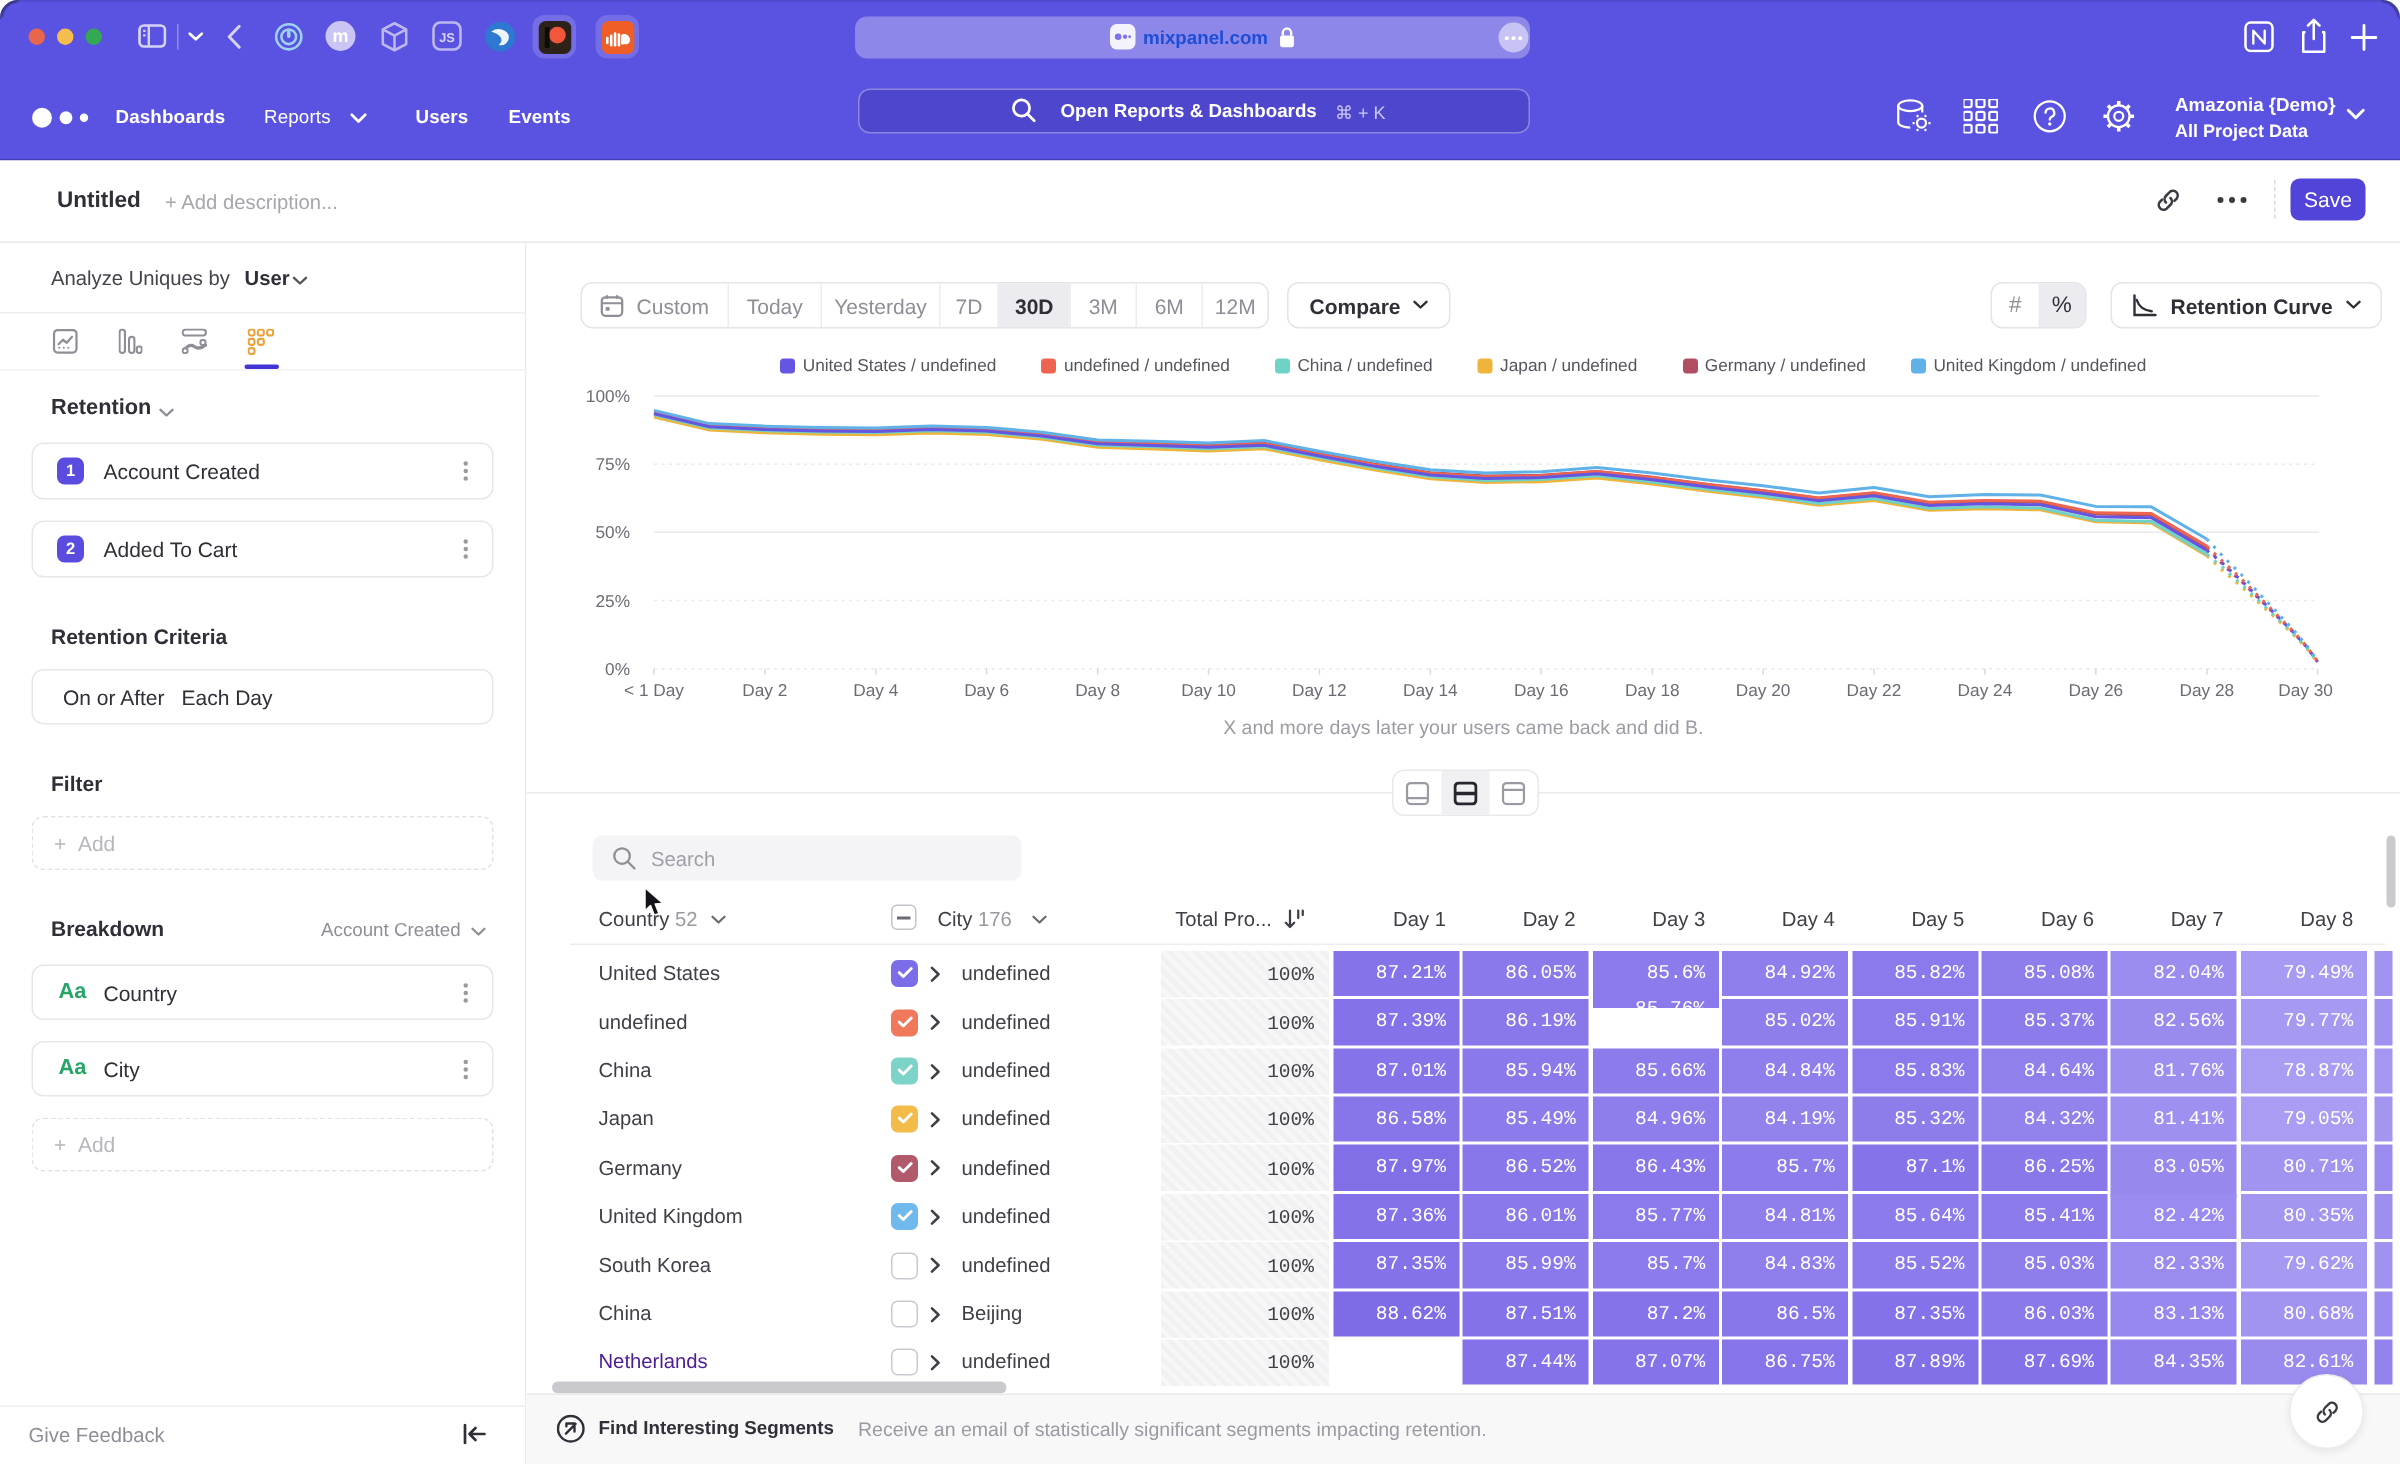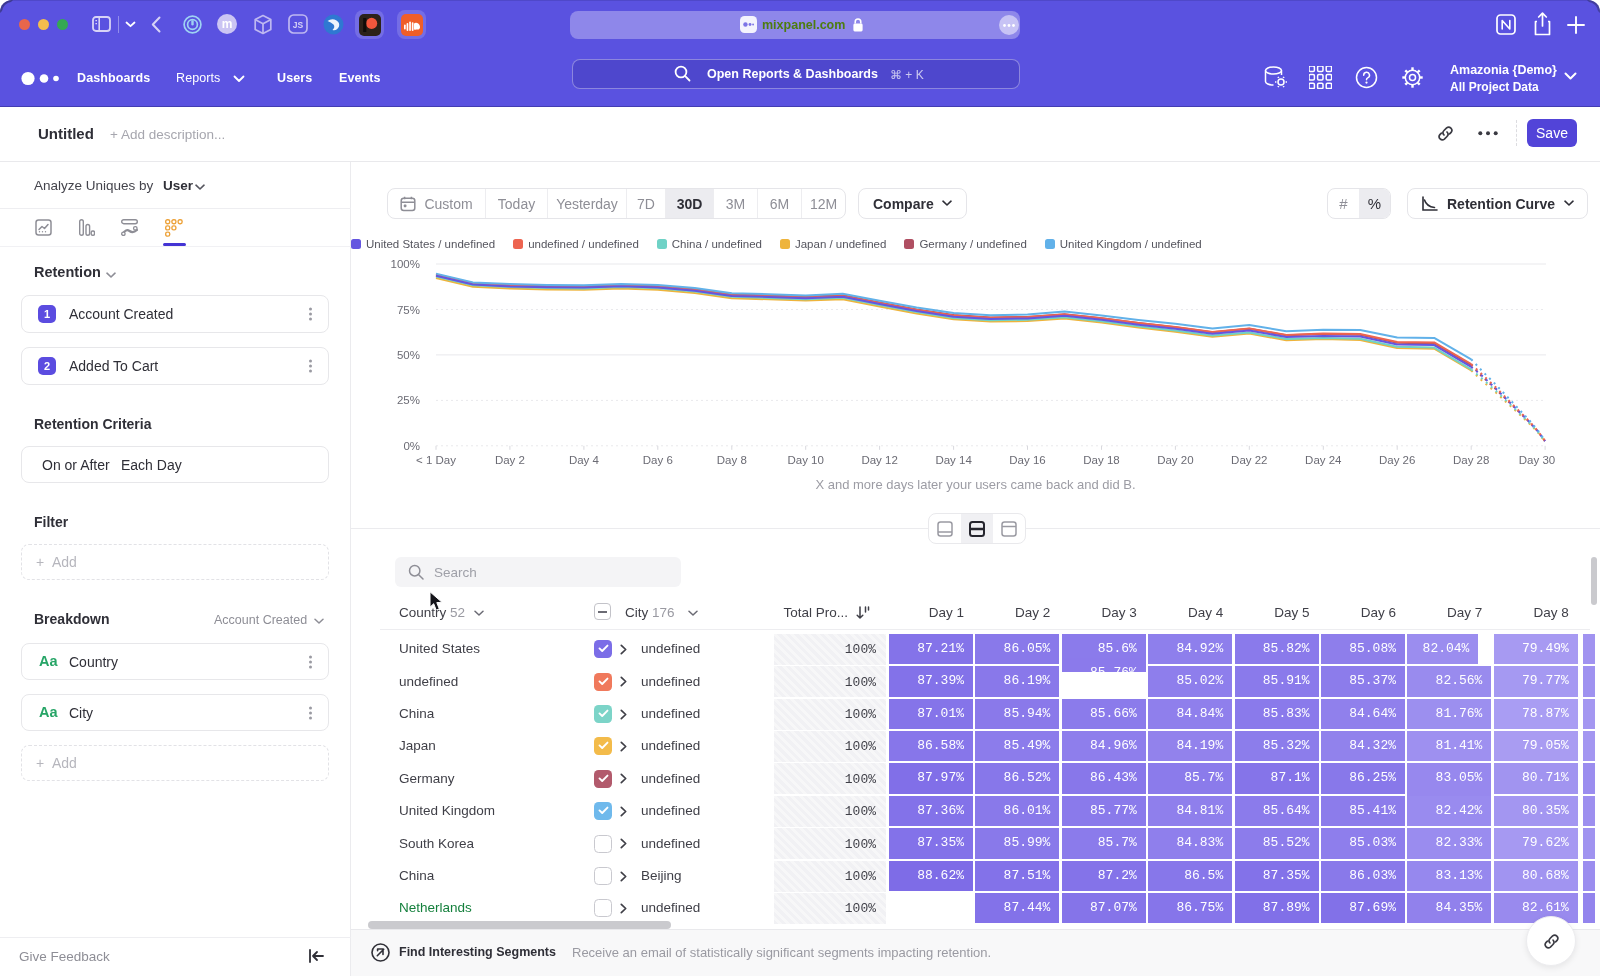--- a/index.html
+++ b/index.html
@@ -82,21 +82,21 @@
     <path d="M13.5 9 a4 4 0 0 1 5.5 3.7 a2.6 2.6 0 0 1 -2.6 2.8 H13.5 Z" fill="#fff"></path>
     <rect x="13" y="9.5" width="1.8" height="6" fill="#fff"></rect>
   </svg>
 <div class="abs" style="left:570px;top:11px;width:450px;height:28px;border-radius:8px;background:#8e87ea"></div>
 <div class="abs" style="left:740px;top:16px;width:17px;height:17px;border-radius:4.5px;background:#f4f3fd"></div>
 <svg class="ic abs" style="left:740px;top:16px" width="17" height="17" viewBox="0 0 20 20" fill="none">
     <circle cx="6.4" cy="10" r="2.6" fill="#7d74e6"></circle>
     <circle cx="11.8" cy="10" r="1.7" fill="#7d74e6"></circle>
     <circle cx="15.4" cy="10" r="1.1" fill="#7d74e6"></circle>
   </svg>
-<div class="abs" style="left:762px;top:14px;height:22px;line-height:22px;color:#4d7c0f;font-size:12.5px;font-weight:bold">mixpanel.com</div>
+<div class="abs" style="left:762px;top:14px;height:22px;line-height:22px;color:#1d4ed8;font-size:12.5px;font-weight:bold">mixpanel.com</div>
 <svg class="ic abs" style="left:852px;top:17px" width="12" height="16" viewBox="0 0 13 17" fill="none">
     <rect x="1.5" y="7" width="10" height="8.5" rx="1.5" fill="#fff"></rect>
     <path d="M3.5 7 V5 a3 3 0 0 1 6 0 V7" stroke="#fff" stroke-width="1.7"></path>
   </svg>
 <div class="abs" style="left:999px;top:15px;width:20px;height:20px;border-radius:50%;background:rgba(255,255,255,0.5)"></div>
 <svg class="ic abs" style="left:1003px;top:23.7px" width="12" height="3" viewBox="0 0 12 3" fill="none">
     <circle cx="1.5" cy="1.5" r="1.4" fill="#fff"></circle>
     <circle cx="6" cy="1.5" r="1.4" fill="#fff"></circle>
     <circle cx="10.5" cy="1.5" r="1.4" fill="#fff"></circle>
   </svg>
@@ -308,21 +308,21 @@
 <div class="abs" style="left:1327px;top:188px;height:31px;border:1px solid #e5e5e9;border-radius:8px;background:#fff;display:flex;overflow:hidden">
     <div style="width:31px;display:flex;align-items:center;justify-content:center;color:#8e8e96;font-size:15px">#</div>
     <div style="width:31px;display:flex;align-items:center;justify-content:center;background:#ececf0;color:#2f2f37;font-size:15px">%</div>
   </div>
 <div class="abs btn" style="left:1407px;top:188px;height:31px;padding:0 13px;gap:9px;font-weight:bold;color:#2f2f37"><svg width="17" height="16" viewBox="0 0 17 16" fill="none">
       <path d="M2 1 V14 H16" stroke="#2f2f37" stroke-width="1.6" stroke-linecap="round"></path>
       <path d="M3.5 4 Q5.5 10.5 13.5 11.5" stroke="#2f2f37" stroke-width="1.6" fill="none" stroke-linecap="round"></path>
     </svg>Retention Curve <svg width="10" height="7" viewBox="0 0 10 7" fill="none">
       <path d="M1 1.2 L5 5 L9 1.2" stroke="#2f2f37" stroke-width="1.6" stroke-linecap="round" stroke-linejoin="round"></path>
     </svg></div>
-<div class="abs" style="left:351px;top:238px;width:1249px;display:flex;gap:18px;align-items:center">
+<div class="abs" style="left:351px;top:238px;width:1249px;display:flex;justify-content:center;gap:30px;align-items:center">
     <span style="display:flex;align-items:center;gap:5px;font-size:11.5px;color:#55555e"><span style="width:10px;height:10px;border-radius:2.5px;background:#6456e0;display:inline-block"></span>United States / undefined</span>
     <span style="display:flex;align-items:center;gap:5px;font-size:11.5px;color:#55555e"><span style="width:10px;height:10px;border-radius:2.5px;background:#ed6450;display:inline-block"></span>undefined / undefined</span>
     <span style="display:flex;align-items:center;gap:5px;font-size:11.5px;color:#55555e"><span style="width:10px;height:10px;border-radius:2.5px;background:#6fd2c6;display:inline-block"></span>China / undefined</span>
     <span style="display:flex;align-items:center;gap:5px;font-size:11.5px;color:#55555e"><span style="width:10px;height:10px;border-radius:2.5px;background:#eeb43c;display:inline-block"></span>Japan / undefined</span>
     <span style="display:flex;align-items:center;gap:5px;font-size:11.5px;color:#55555e"><span style="width:10px;height:10px;border-radius:2.5px;background:#b04f62;display:inline-block"></span>Germany / undefined</span>
     <span style="display:flex;align-items:center;gap:5px;font-size:11.5px;color:#55555e"><span style="width:10px;height:10px;border-radius:2.5px;background:#61b1e9;display:inline-block"></span>United Kingdom / undefined</span>
   </div>
 <svg class="abs" style="left:0;top:0" width="1600" height="976" viewBox="0 0 1600 976" fill="none">
     <line x1="436" y1="264.0" x2="1546" y2="264.0" stroke="#e9e9ec" stroke-width="1"></line>
     <text x="420" y="268.0" text-anchor="end" font-family="Liberation Sans, sans-serif" font-size="11.5" fill="#6b6b74">100%</text>
@@ -446,21 +446,21 @@
   </svg>
 <div class="abs" style="left:641px;top:641.2px;font-size:13.5px;color:#3f3f47">undefined</div>
 <div class="abs" style="left:774px;top:633.7px;width:112px;height:31.0px;background:repeating-linear-gradient(45deg,#f1f1f4 0 3px,#f7f7f8 3px 6px)"></div>
 <div class="abs mono" style="left:774px;top:642.2px;width:102px;text-align:right;font-size:13px;color:#3f3f47">100%</div>
 <div class="abs pcell" style="left:889.0px;top:633.7px;width:84.0px;height:30.5px;background:rgb(132,115,233);line-height:30.5px">87.21%</div>
 <div class="abs pcell" style="left:975.4px;top:633.7px;width:84.0px;height:30.5px;background:rgb(137,121,234);line-height:30.5px">86.05%</div>
 <div class="abs pcell" style="left:1061.8px;top:633.7px;width:84.0px;height:30.5px;background:rgb(139,123,235);line-height:30.5px">85.6%</div>
 <div class="abs pcell" style="left:1148.2px;top:633.7px;width:84.0px;height:30.5px;background:rgb(142,127,236);line-height:30.5px">84.92%</div>
 <div class="abs pcell" style="left:1234.6px;top:633.7px;width:84.0px;height:30.5px;background:rgb(138,122,235);line-height:30.5px">85.82%</div>
 <div class="abs pcell" style="left:1321.0px;top:633.7px;width:84.0px;height:30.5px;background:rgb(142,126,235);line-height:30.5px">85.08%</div>
-<div class="abs pcell" style="left:1407.4px;top:633.7px;width:71px;height:30.5px;background:rgb(155,141,239);line-height:30.5px">82.04%</div>
+<div class="abs pcell" style="left:1407.4px;top:633.7px;width:84.0px;height:30.5px;background:rgb(155,141,239);line-height:30.5px">82.04%</div>
 <div class="abs pcell" style="left:1493.8px;top:633.7px;width:84.0px;height:30.5px;background:rgb(167,154,242);line-height:30.5px">79.49%</div>
 <div class="abs" style="left:1583px;top:633.7px;width:12px;height:30.5px;background:rgb(161,147,240)"></div>
 <div class="abs" style="left:399px;top:673.6px;font-size:13.5px;color:#3f3f47">undefined</div>
 <div class="abs" style="left:594px;top:672.6px;width:18px;height:18px;border-radius:4.5px;background:#f0795c"></div>
 <svg class="ic abs" style="left:597.5px;top:676.5px" width="11" height="9" viewBox="0 0 11 9" fill="none">
     <path d="M1.5 4.4 L4.2 7 L9.5 1.6" stroke="#fff" stroke-width="1.9" stroke-linecap="round" stroke-linejoin="round"></path>
   </svg>
 <svg class="ic abs" style="left:620px;top:676.1px" width="7" height="11" viewBox="0 0 7 11" fill="none">
     <path d="M1.3 1.3 L5.7 5.5 L1.3 9.7" stroke="#3f3f47" stroke-width="1.7" stroke-linecap="round" stroke-linejoin="round"></path>
   </svg>
@@ -583,21 +583,21 @@
 <div class="abs mono" style="left:774px;top:869.0px;width:102px;text-align:right;font-size:13px;color:#3f3f47">100%</div>
 <div class="abs pcell" style="left:889.0px;top:860.5px;width:84.0px;height:30.5px;background:rgb(126,108,231);line-height:30.5px">88.62%</div>
 <div class="abs pcell" style="left:975.4px;top:860.5px;width:84.0px;height:30.5px;background:rgb(131,114,233);line-height:30.5px">87.51%</div>
 <div class="abs pcell" style="left:1061.8px;top:860.5px;width:84.0px;height:30.5px;background:rgb(132,115,233);line-height:30.5px">87.2%</div>
 <div class="abs pcell" style="left:1148.2px;top:860.5px;width:84.0px;height:30.5px;background:rgb(135,119,234);line-height:30.5px">86.5%</div>
 <div class="abs pcell" style="left:1234.6px;top:860.5px;width:84.0px;height:30.5px;background:rgb(131,114,233);line-height:30.5px">87.35%</div>
 <div class="abs pcell" style="left:1321.0px;top:860.5px;width:84.0px;height:30.5px;background:rgb(137,121,234);line-height:30.5px">86.03%</div>
 <div class="abs pcell" style="left:1407.4px;top:860.5px;width:84.0px;height:30.5px;background:rgb(150,136,238);line-height:30.5px">83.13%</div>
 <div class="abs pcell" style="left:1493.8px;top:860.5px;width:84.0px;height:30.5px;background:rgb(161,148,241);line-height:30.5px">80.68%</div>
 <div class="abs" style="left:1583px;top:860.5px;width:12px;height:30.5px;background:rgb(155,141,239)"></div>
-<div class="abs" style="left:399px;top:900.4px;font-size:13.5px;color:#15803d">Netherlands</div>
+<div class="abs" style="left:399px;top:900.4px;font-size:13.5px;color:#4c1d95">Netherlands</div>
 <div class="abs" style="left:594px;top:899.4px;width:18px;height:18px;border-radius:4.5px;border:1.5px solid #c9c9cf;background:#fff"></div>
 <svg class="ic abs" style="left:620px;top:902.9000000000001px" width="7" height="11" viewBox="0 0 7 11" fill="none">
     <path d="M1.3 1.3 L5.7 5.5 L1.3 9.7" stroke="#3f3f47" stroke-width="1.7" stroke-linecap="round" stroke-linejoin="round"></path>
   </svg>
 <div class="abs" style="left:641px;top:900.4px;font-size:13.5px;color:#3f3f47">undefined</div>
 <div class="abs" style="left:774px;top:892.9px;width:112px;height:31.0px;background:repeating-linear-gradient(45deg,#f1f1f4 0 3px,#f7f7f8 3px 6px)"></div>
 <div class="abs mono" style="left:774px;top:901.4px;width:102px;text-align:right;font-size:13px;color:#3f3f47">100%</div>
 <div class="abs pcell" style="left:889.0px;top:940px;width:84.0px;height:14px;background:#0f766e;line-height:30.5px">88.85%</div>
 <div class="abs pcell" style="left:975.4px;top:892.9px;width:84.0px;height:30.5px;background:rgb(131,114,233);line-height:30.5px">87.44%</div>
 <div class="abs pcell" style="left:1061.8px;top:892.9px;width:84.0px;height:30.5px;background:rgb(133,116,233);line-height:30.5px">87.07%</div>

